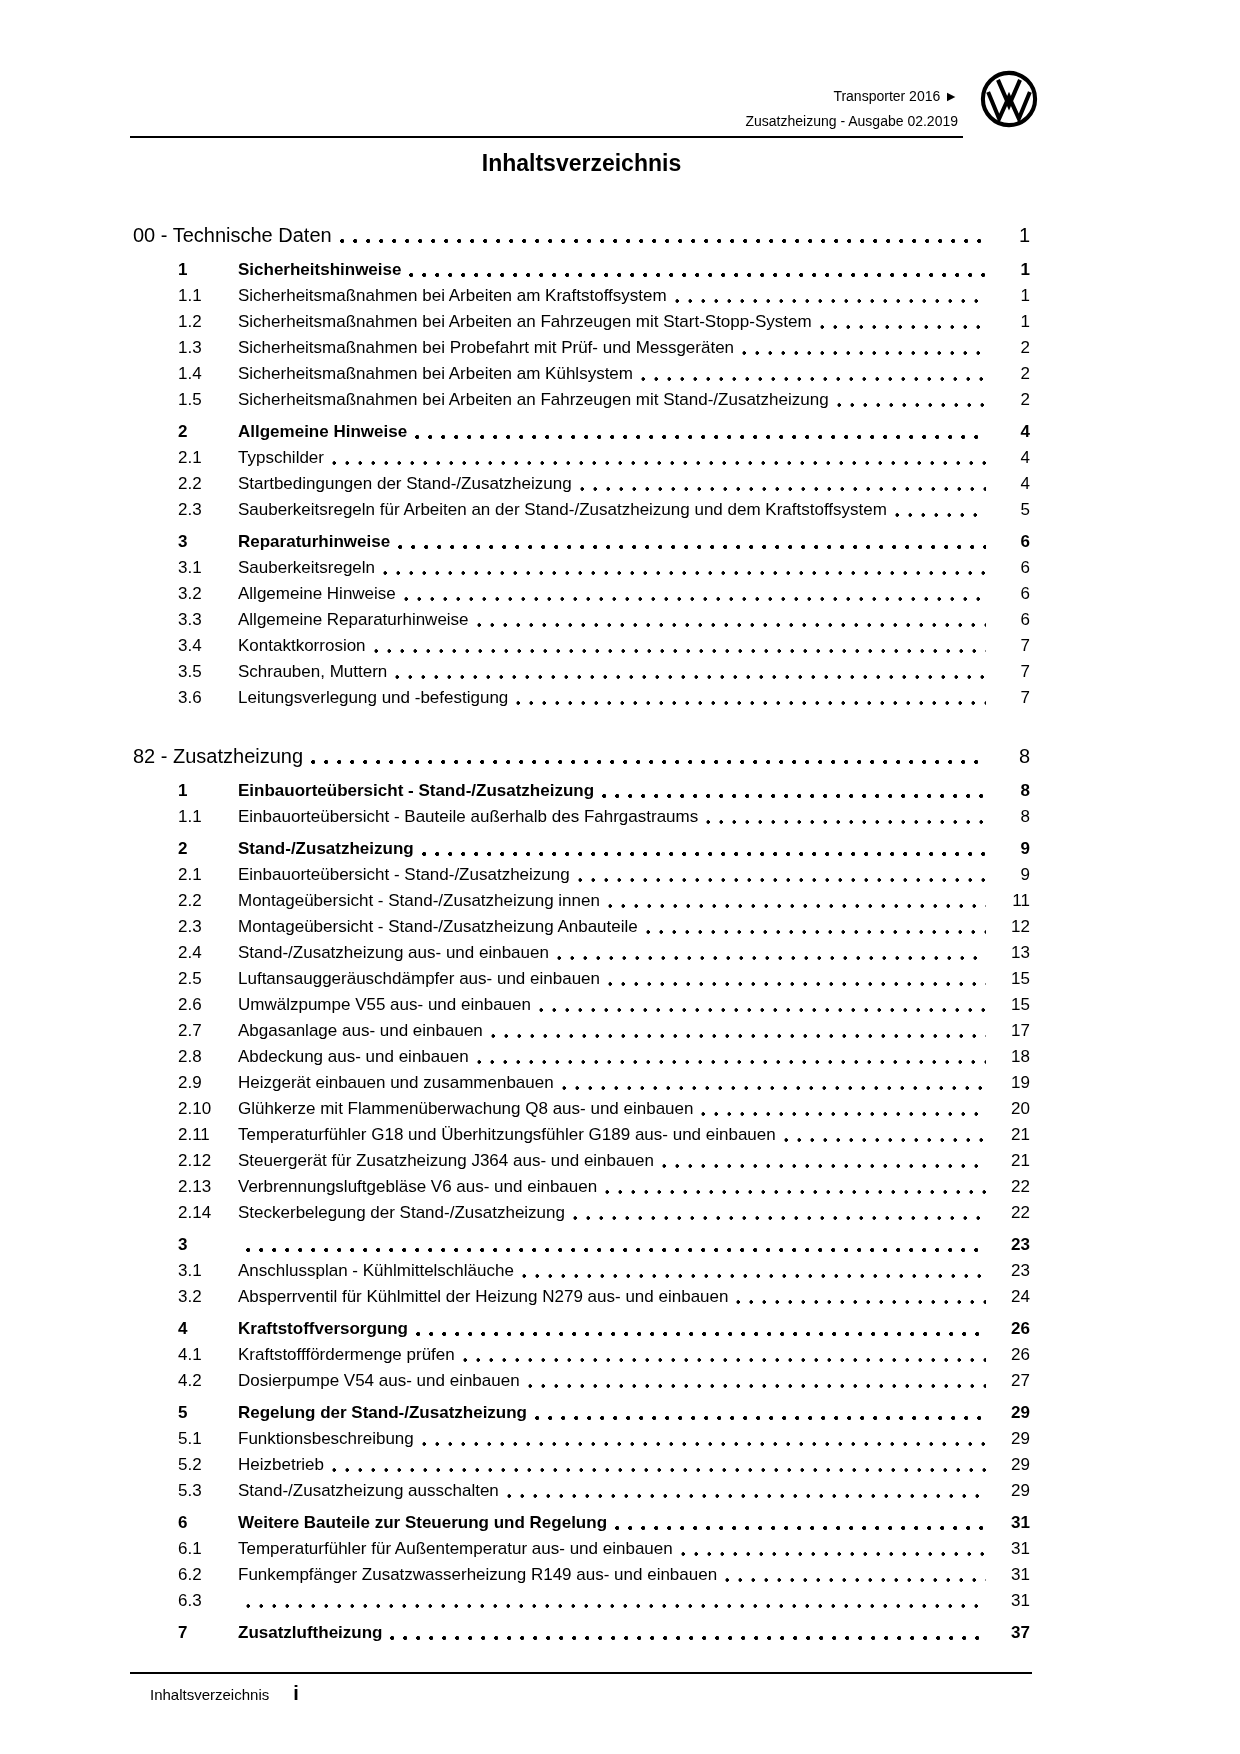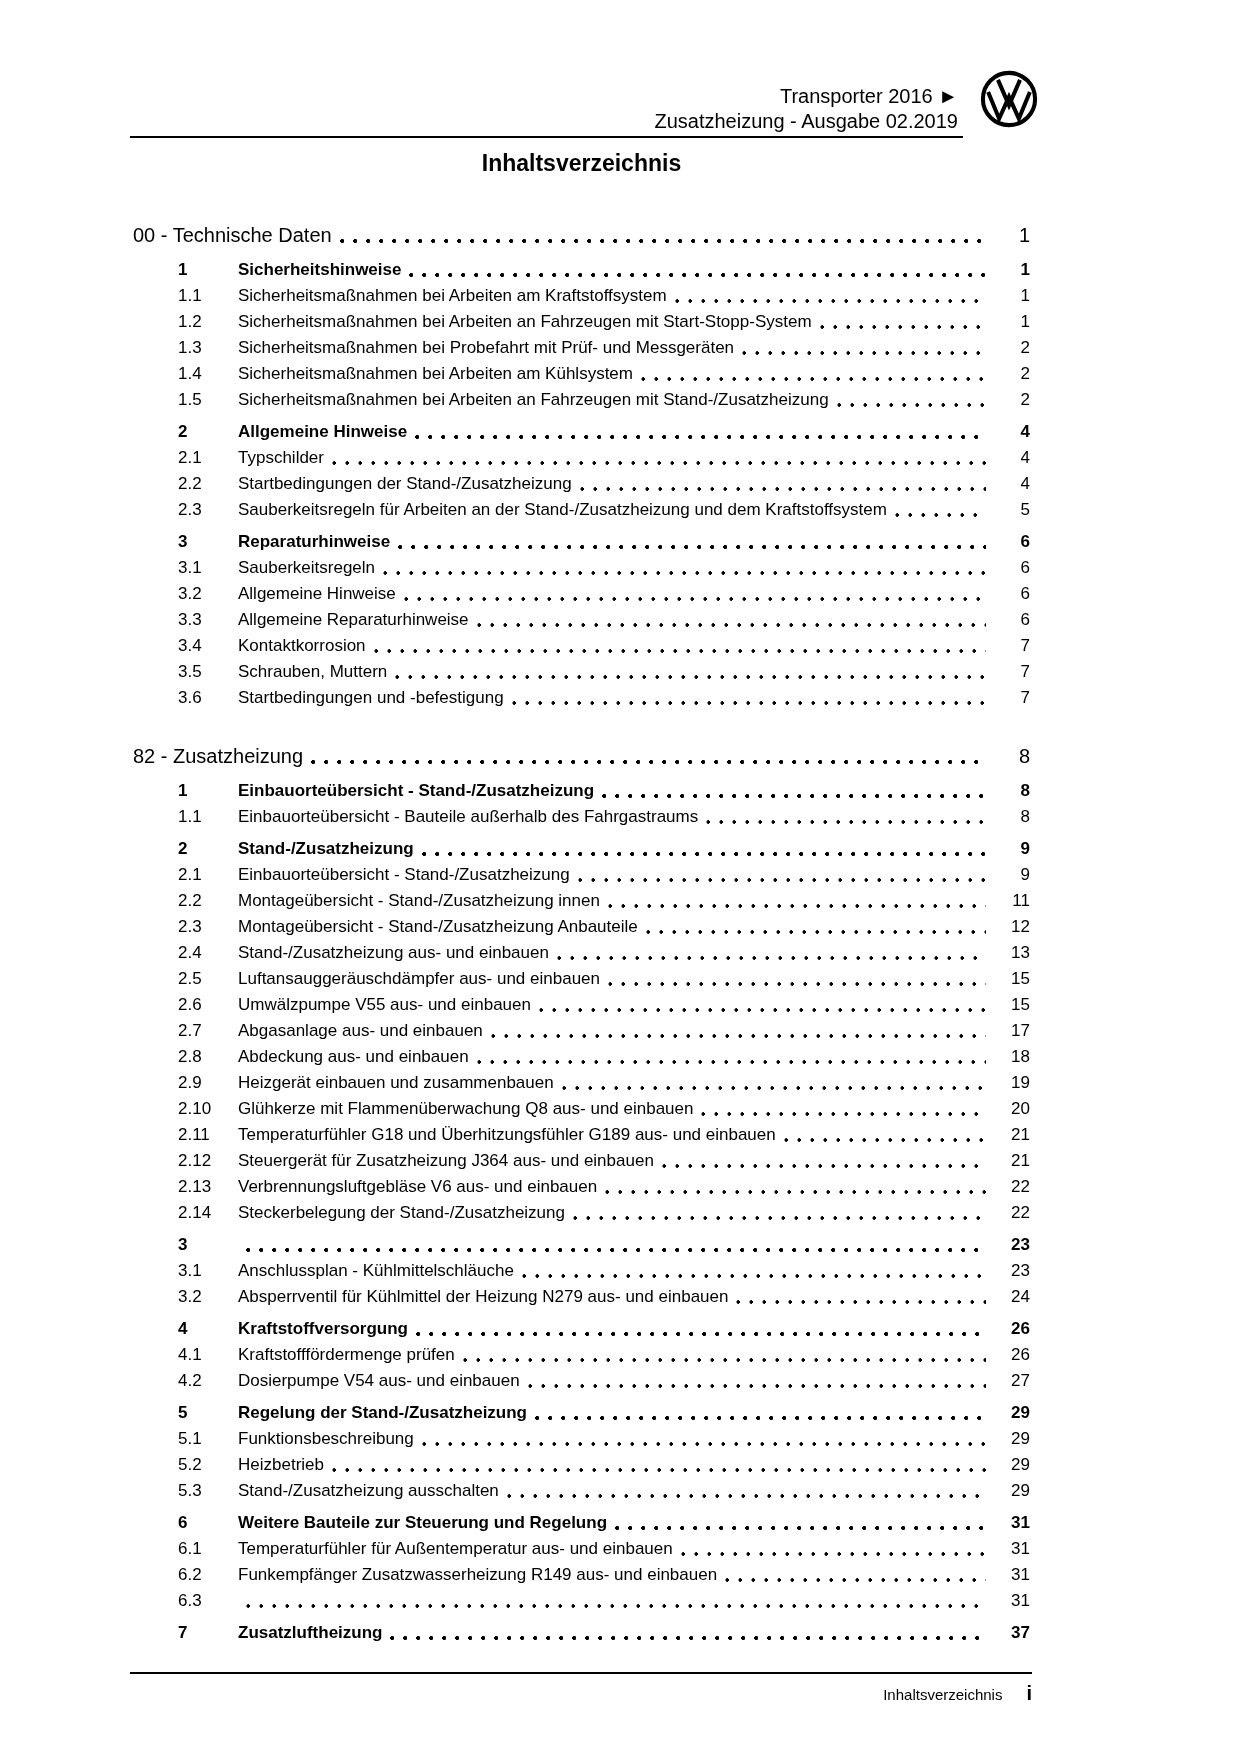--- a/index.html
+++ b/index.html
@@ -8,21 +8,21 @@
     position: relative;
     background: #ffffff;
     color: #000;
     font-family: "Liberation Sans", sans-serif;
     margin: 0 auto;
     overflow: hidden;
   }
   
   .header-text {
     position: absolute; top: 84px; right: 282px;
-    text-align: right; font-size: 20px; line-height: 25px;
+    text-align: right; font-size: 14px; line-height: 25px;
     white-space: nowrap;
   }
   .logo {
     position: absolute; top: 70px; left: 980px;
     width: 58px; height: 58px;
   }
   .header-rule {
     position: absolute; top: 136px; left: 130px;
     width: 833px; height: 2px; background: #000;
   }
@@ -53,22 +53,22 @@
     background-image: radial-gradient(circle at 2.2px 3px, #000 1.8px, transparent 2.3px);
   }
   .chapter-row .leader { margin-bottom: 7px; }
   .page-num { flex: none; width: 40px; text-align: right; white-space: nowrap; }
   
   .footer-rule {
     position: absolute; top: 1672px; left: 130px;
     width: 902px; height: 2px; background: #000;
   }
   .footer-row {
-    position: absolute; top: 1680px; left: 133px; width: 899px;
-    text-align: right; font-size: 15px; line-height: 26px;
+    position: absolute; top: 1680px; left: 150px; width: 899px;
+    font-size: 15px; line-height: 26px;
   }
   .footer-page { font-size: 20px; font-weight: bold; margin-left: 24px; }
 </style>
 </head>
 <body>
 
 <div class="page">
 
   <div class="header-text">
     <div>Transporter 2016 ►</div>
@@ -185,21 +185,21 @@
           <span class="page-num">7</span>
         </div>
         <div class="row item-row">
           <span class="num">3.5</span>
           <span class="entry-title">Schrauben, Muttern</span>
           <span class="leader"></span>
           <span class="page-num">7</span>
         </div>
         <div class="row item-row">
           <span class="num">3.6</span>
-          <span class="entry-title">Startbedingungen und -befestigung</span>
+          <span class="entry-title">Leitungsverlegung und -befestigung</span>
           <span class="leader"></span>
           <span class="page-num">7</span>
         </div>
       </section>
       <section class="chapter-block">
         <div class="row chapter-row">
           <span class="chapter-label">82 - Zusatzheizung</span>
           <span class="leader"></span>
           <span class="page-num">8</span>
         </div>

